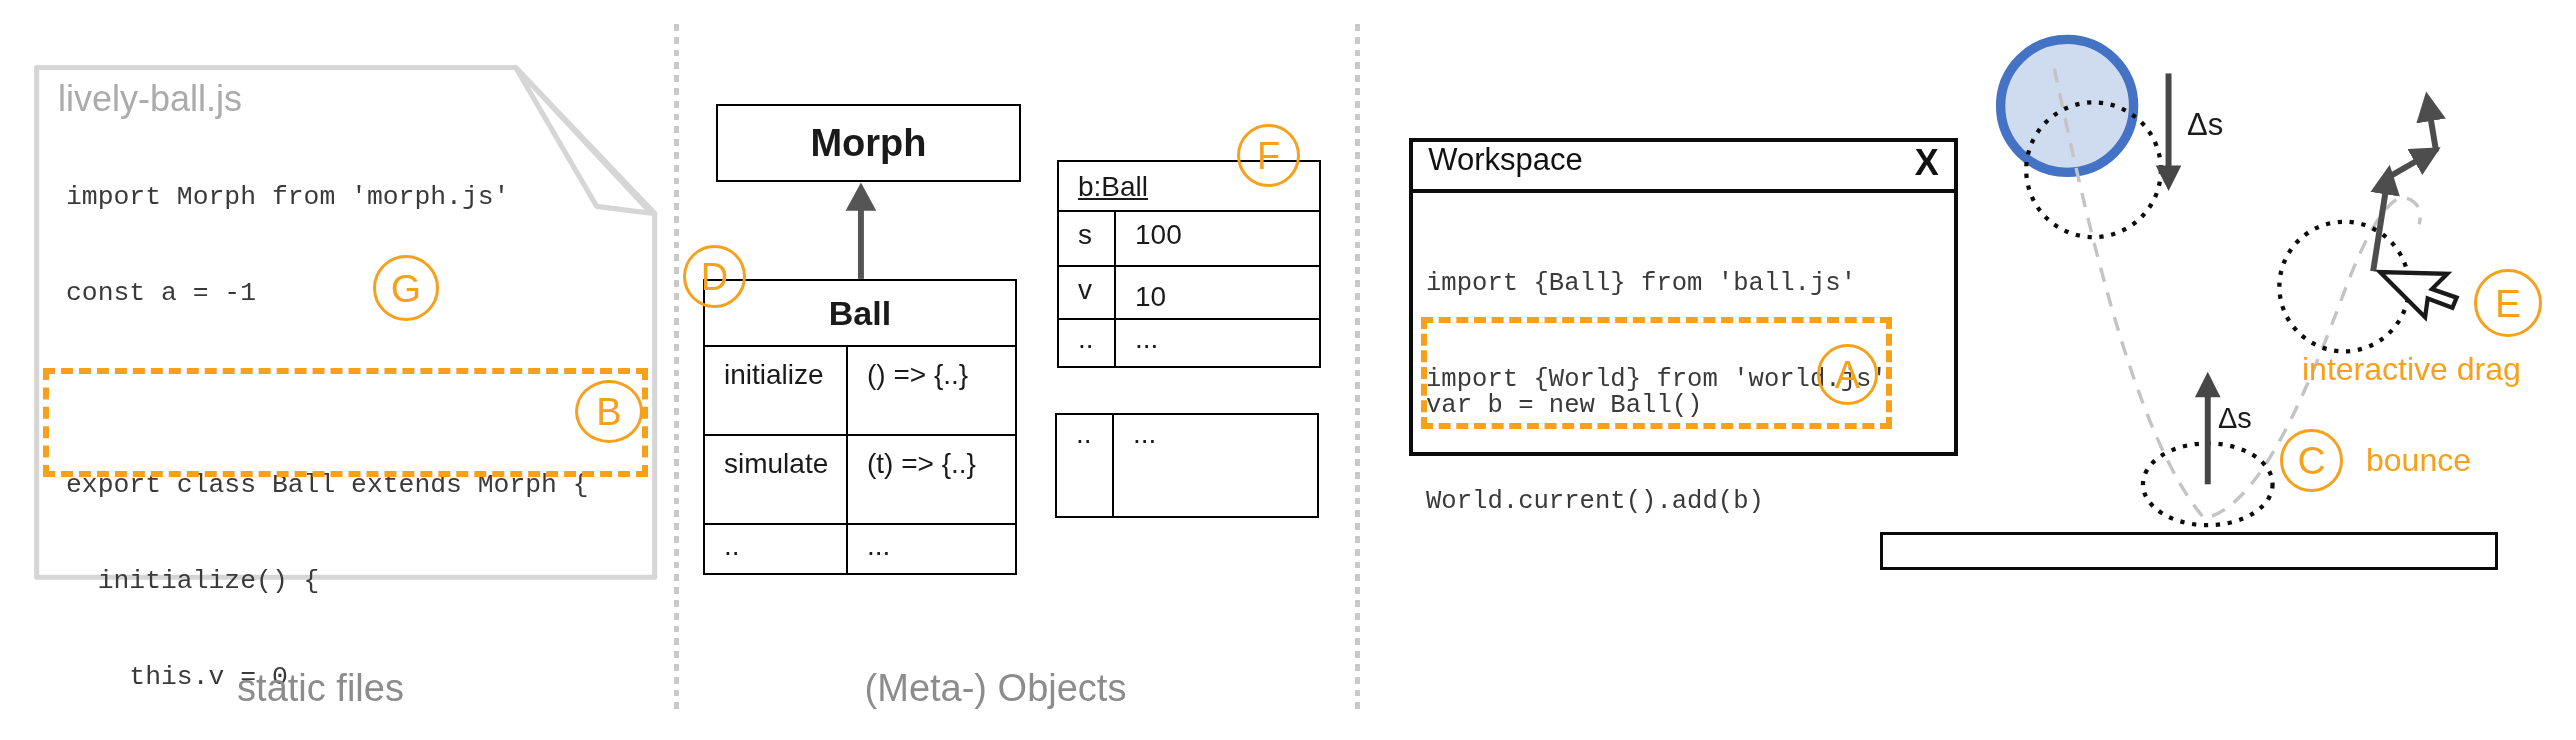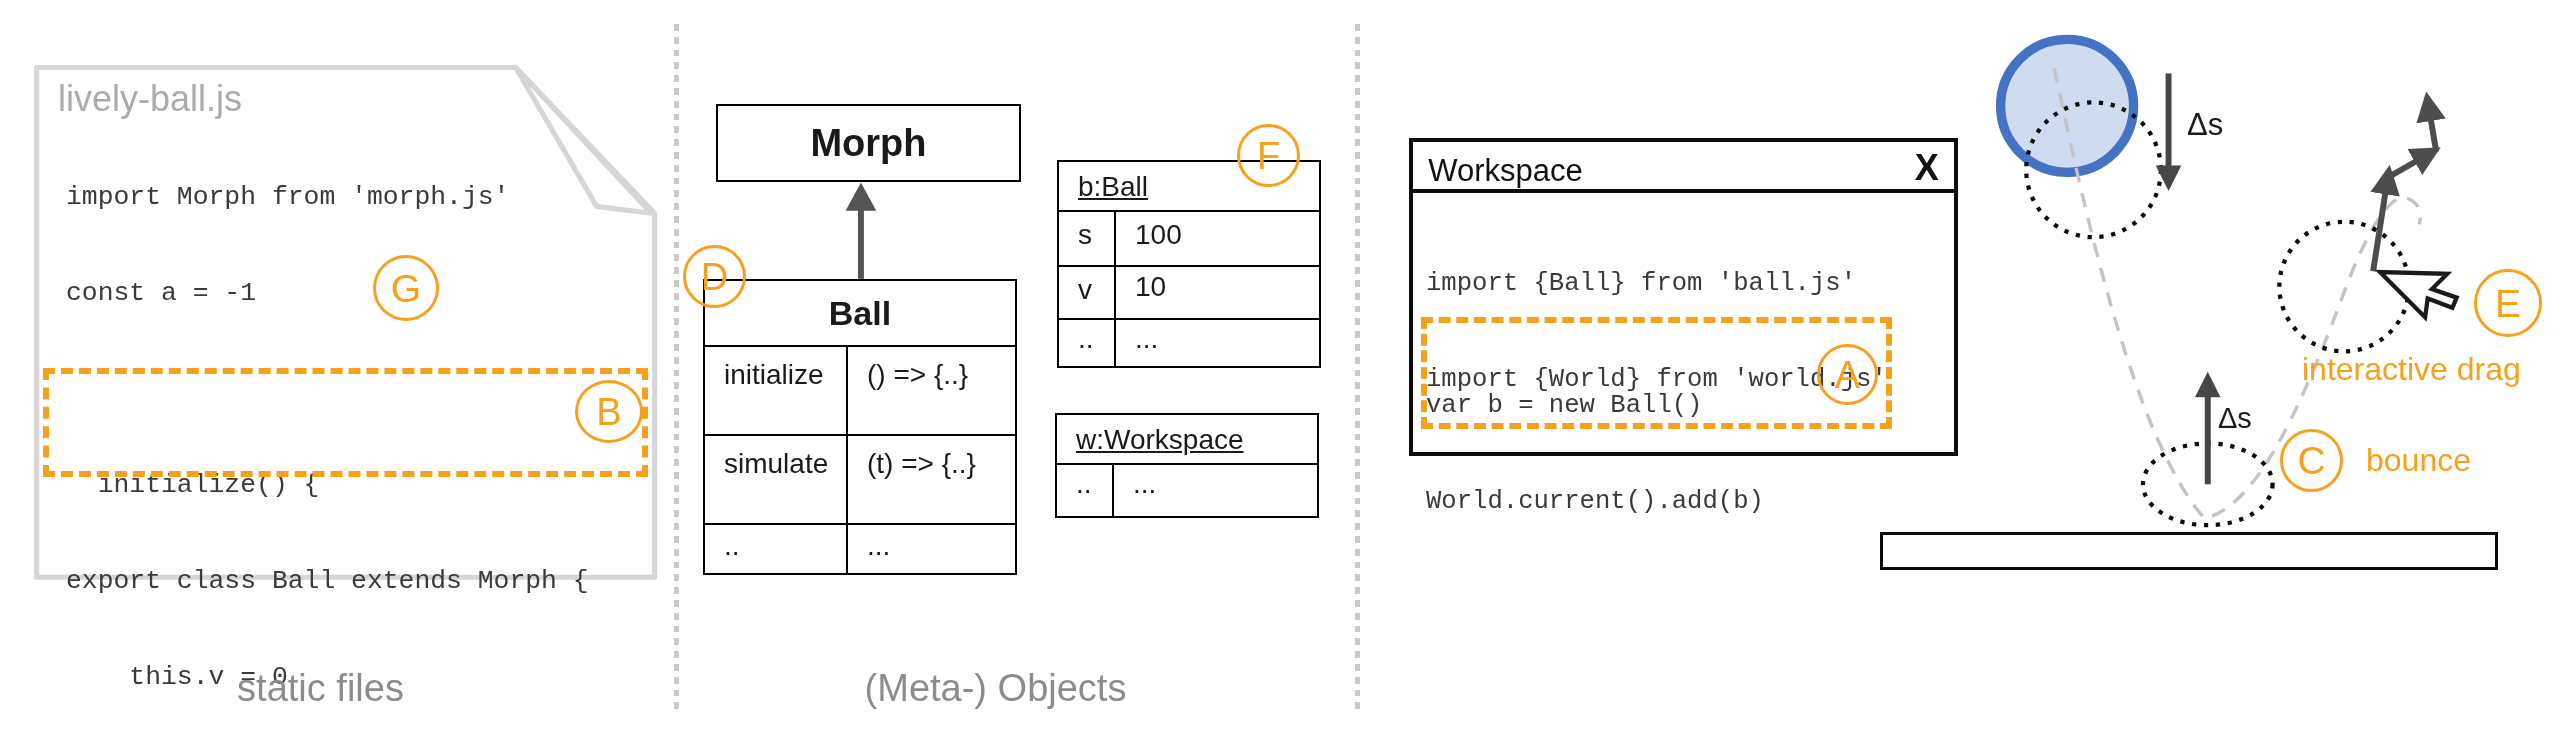--- a/index.html
+++ b/index.html
@@ -41,21 +41,21 @@
   .box-title{font-weight:bold;text-align:center;}
   .tbl{display:flex;flex-direction:column;}
   .trow{display:flex;border-bottom:2.6px solid #000;}
   .trow:last-child{border-bottom:none;}
   .tc1{border-right:2.6px solid #000;box-sizing:border-box;}
   .tc1,.tc2{padding:12px 0 0 19px;font-size:28px;box-sizing:border-box;}
   .hdr{font-size:28px;text-decoration:underline;padding:8.5px 0 0 19px;border-bottom:2.6px solid #000;box-sizing:border-box;}
 
   
   .window{border:4.3px solid #0c0c0c;box-sizing:border-box;background:#fff;}
-  .titlebar{display:flex;align-items:flex-end;border-bottom:4.3px solid #0c0c0c;box-sizing:border-box;
+  .titlebar{display:flex;align-items:flex-start;border-bottom:4.3px solid #0c0c0c;box-sizing:border-box;
             padding:0 15.3px;}
   .titlebar .wtitle{font-size:31px;color:#111;}
   .titlebar .wclose{margin-left:auto;font-size:36px;font-weight:bold;color:#111;cursor:default;}
 
   .ground{border:3.4px solid #0a0a0a;box-sizing:border-box;background:#fff;}
   .anno{color:var(--accent);font-size:32px;}
   .ds-label{font-size:31px;color:#1c1c1c;}
 </style>
 </head>
 <body>
@@ -97,22 +97,22 @@
 
     <polygon points="2792,319 2845,372 2848,350 2877,361 2882,349 2853,339 2871,321" fill="#ffffff" stroke="#1a1a1a" stroke-width="5" stroke-linejoin="miter"></polygon>
   </svg>
 
   <div class="abs layer file-title" style="left:58px;top:78px;">lively-ball.js</div>
 
   <div class="abs layer codeblock fcode" style="left:66px;top:117px;">
     <div class="codeline">import Morph from 'morph.js'</div>
     <div class="codeline">const a = -1</div>
     <div class="codeline"></div>
+    <div class="codeline">export class Ball extends Morph {</div>
     <div class="codeline">  initialize() {</div>
-    <div class="codeline">export class Ball extends Morph {</div>
     <div class="codeline">    this.v = 0</div>
     
     
     
     
     
     
     
     
   </div>
@@ -159,36 +159,33 @@
   <div class="abs layer box tbl" style="left:1057px;top:160px;width:264px;height:208px;">
     <div class="hdr" style="height:50px;">
       <span>b:Ball</span>
     </div>
     <div class="trow" style="height:53px;">
       <div class="tc1" style="width:57px;padding-top:6.8px;">s</div>
       <div class="tc2" style="flex:1;padding-top:6.8px;">100</div>
     </div>
     <div class="trow" style="height:51px;">
       <div class="tc1" style="width:57px;padding-top:6.8px;">v</div>
-      <div class="tc2" style="flex:1;padding-top:4px;">10</div>
+      <div class="tc2" style="flex:1;padding-top:14px;">10</div>
     </div>
     <div class="trow" style="flex:1;">
       <div class="tc1" style="width:57px;padding-top:3.4px;">..</div>
       <div class="tc2" style="flex:1;padding-top:3.4px;">...</div>
     </div>
   </div>
 
   <div class="abs layer circled" style="left:1237px;top:124px;width:63px;height:63px;font-size:38px;">
     <span>F</span>
   </div>
 
   <div class="abs layer box tbl" style="left:1055px;top:413px;width:264px;height:105px;">
-    <div class="hdr" style="height:50px;">
-      <span>w:Workspace</span>
-    </div>
     <div class="trow" style="flex:1;">
       <div class="tc1" style="width:57px;padding-top:3.4px;">..</div>
       <div class="tc2" style="flex:1;padding-top:3.4px;">...</div>
     </div>
   </div>
 
   <div class="abs layer divider" style="left:1355px;top:24px;height:689px;"></div>
 
   <div class="abs layer section-label" style="left:825px;top:667px;">(Meta-) Objects</div>
 

